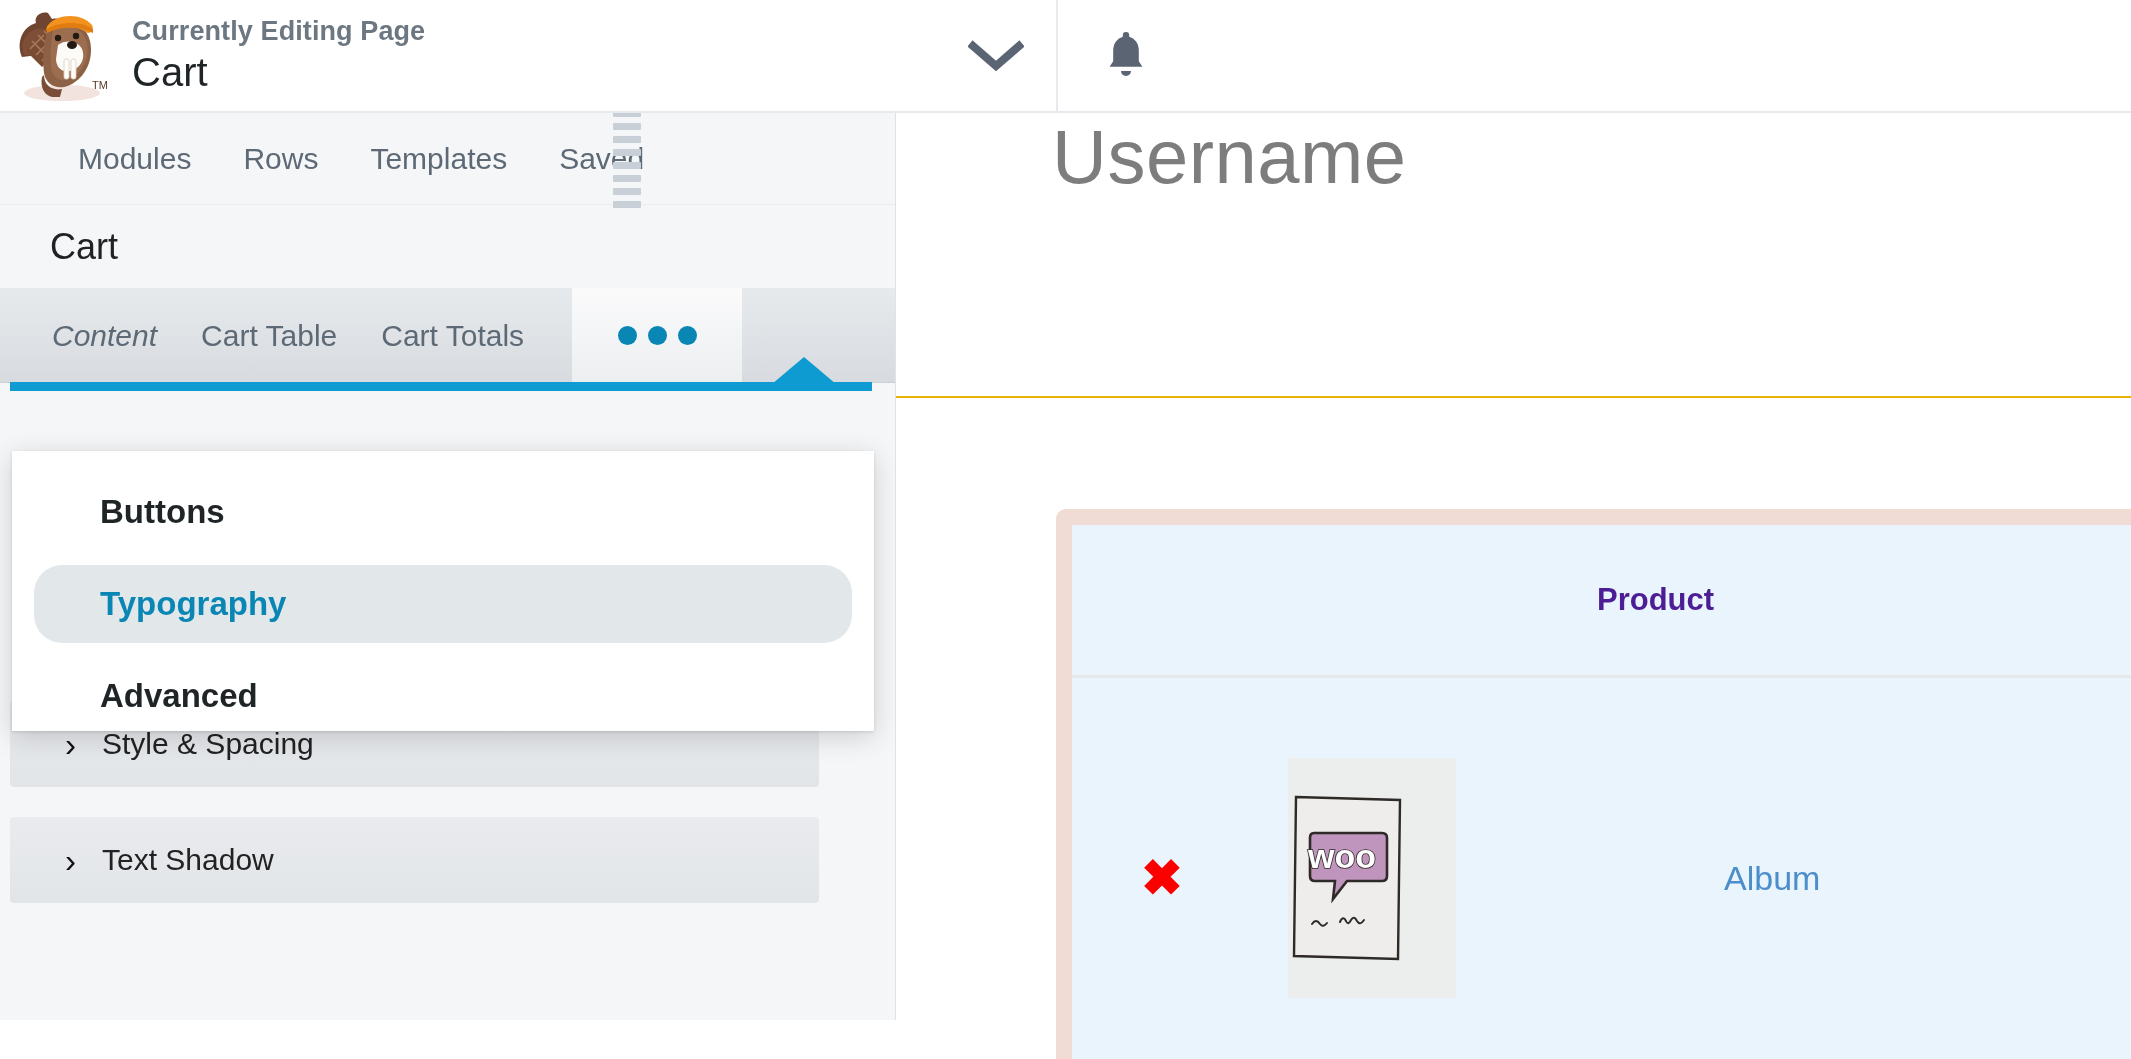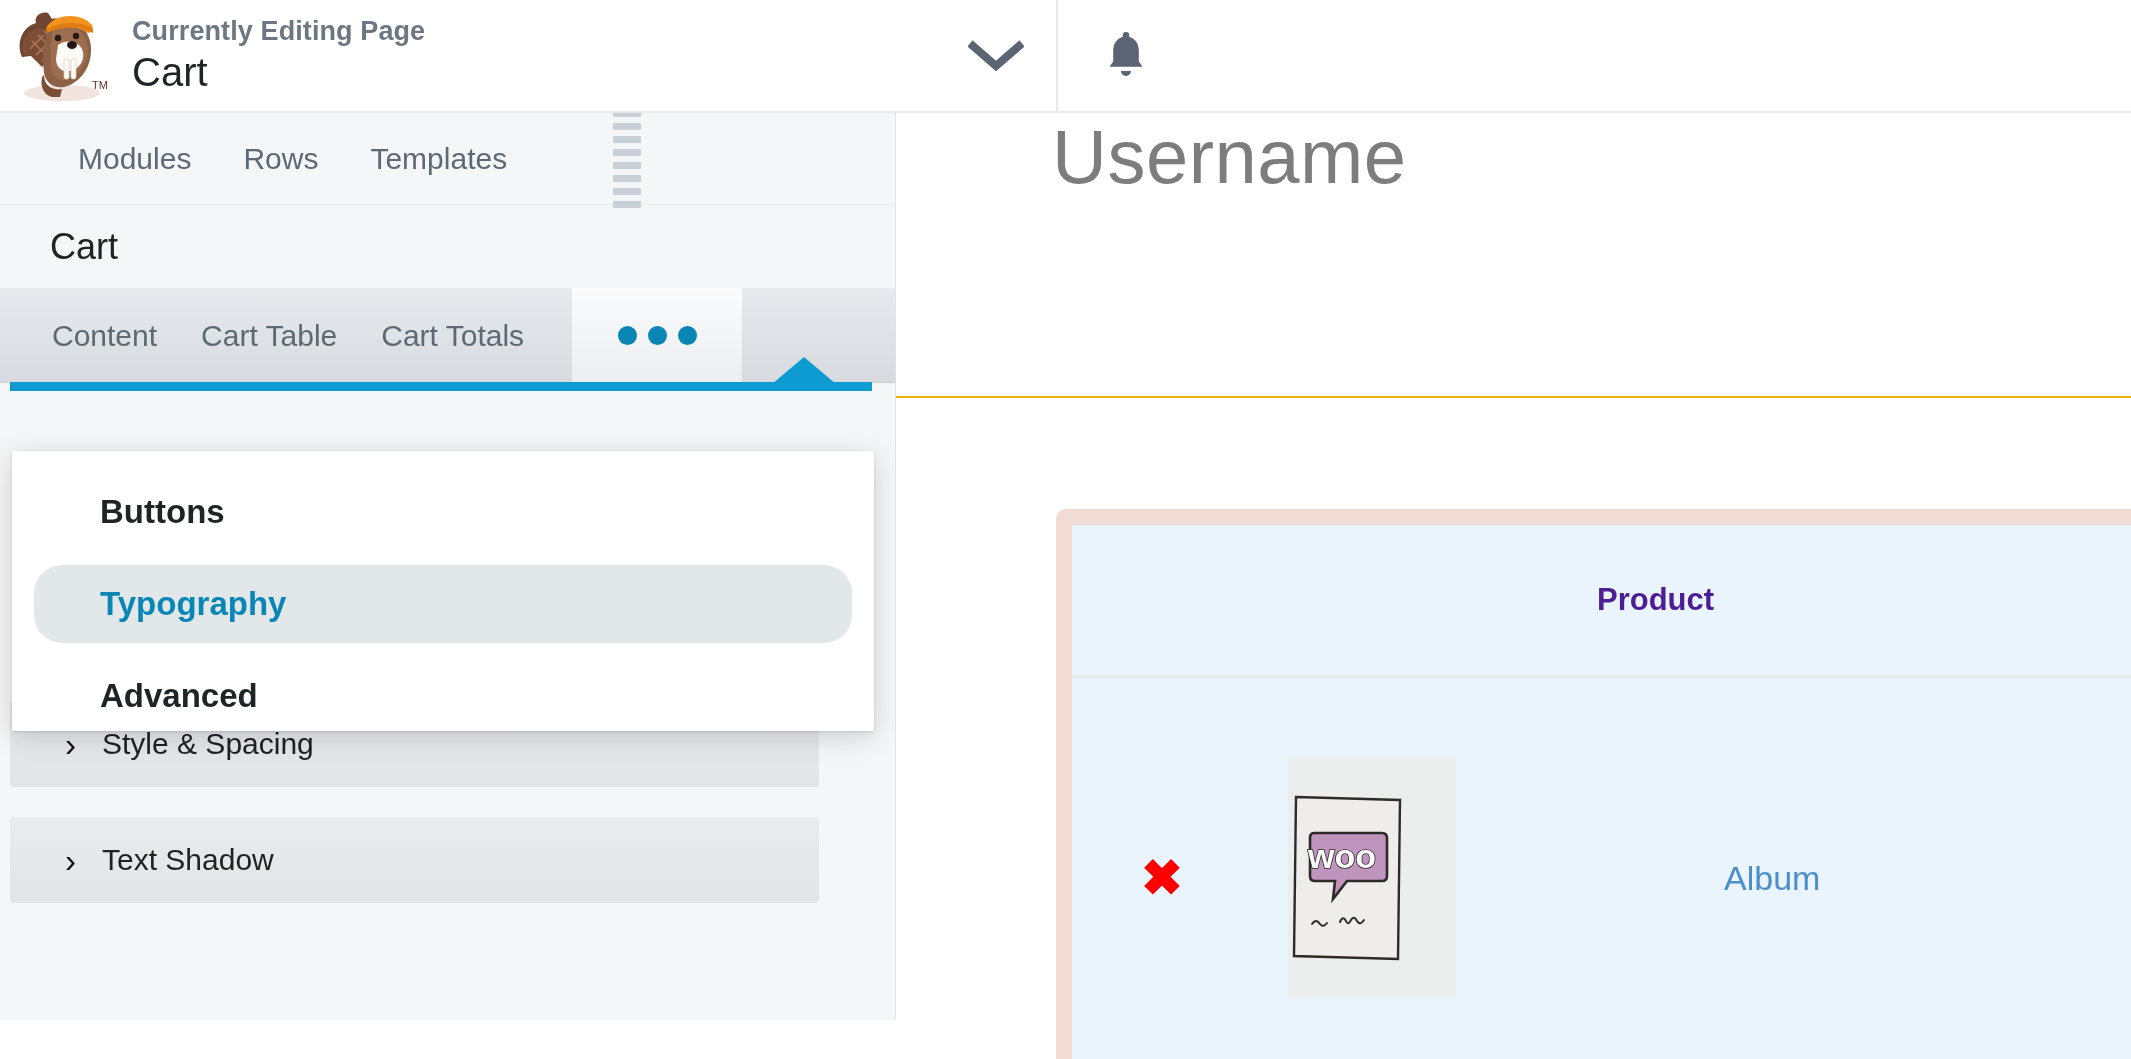--- a/index.html
+++ b/index.html
@@ -81,21 +81,21 @@
   .tabbar {
     position: relative; height: 95px;
     background: linear-gradient(#e7eaed, #d7dbdf);
     display: flex; align-items: center;
     box-shadow: inset 0 -1px 0 #cbd0d5;
   }
   .tab {
     font-size: 30px; color: #5d6a76; padding: 0 22px; line-height: 95px;
     white-space: nowrap;
   }
-  .tab:first-child { margin-left: 30px; }
+  .tab:first-child { margin-left: 30px; font-style: italic; }
   .dots-tab {
     width: 170px; height: 95px;
     background: linear-gradient(#fbfbfc, #eceef0);
     display: flex; align-items: center; justify-content: center;
     gap: 11px; margin-left: 26px;
   }
   .dots-tab .dot { width: 19px; height: 19px; border-radius: 50%; background: #0a86b5; }
   .tab-underline {
     position: absolute; left: 10px; bottom: -8px;
     width: 862px; height: 9px; background: #0e9bd2;
@@ -240,20 +240,21 @@
     </svg>
   </div>
 </div>
 
 <div class="panel">
 
   <div class="panel-nav">
     <div class="nav-item">Modules</div>
     <div class="nav-item">Rows</div>
     <div class="nav-item">Templates</div>
+    <div class="nav-item">Saved</div>
     <div class="drag-handle">
       <i></i>
         <i></i>
         <i></i>
         <i></i>
         <i></i>
         <i></i>
         <i></i>
         <i></i>
     </div>

